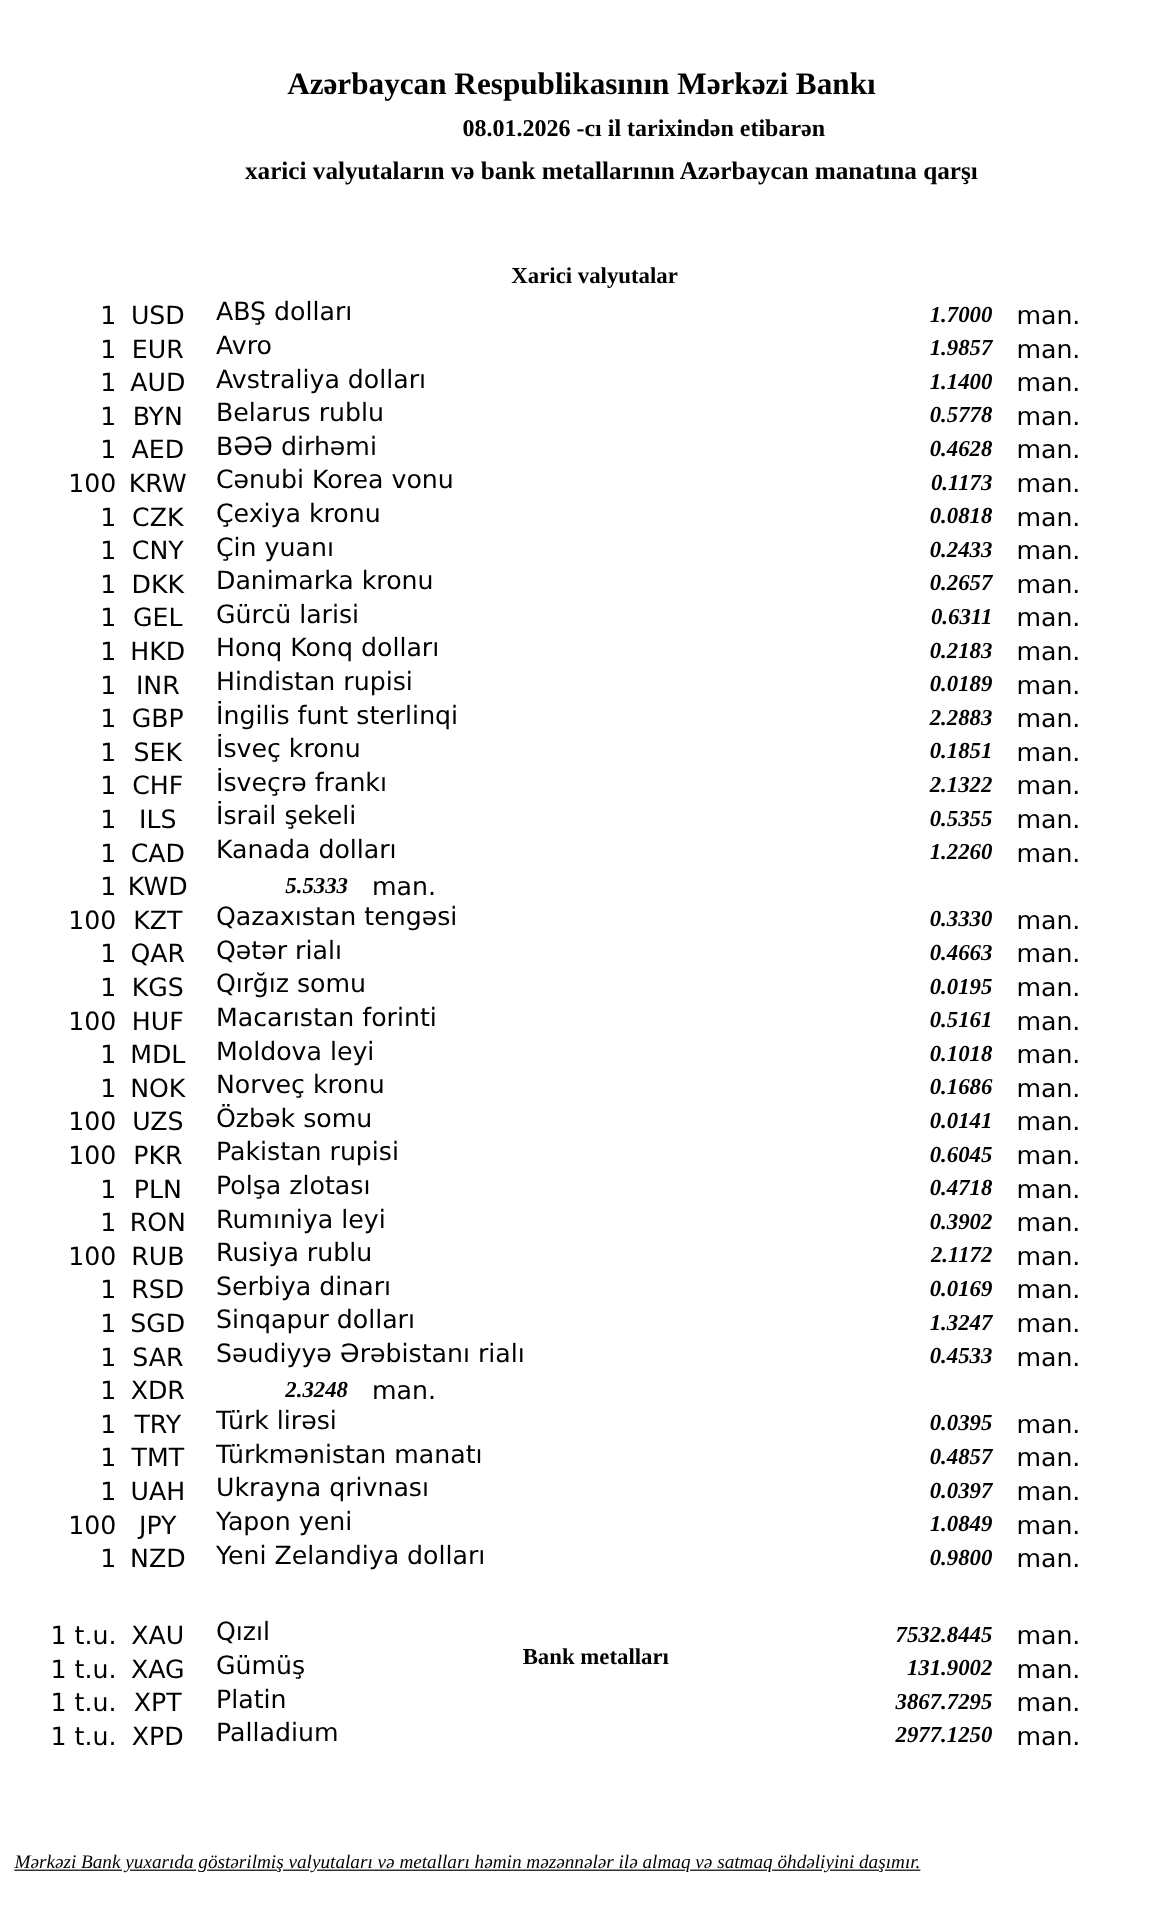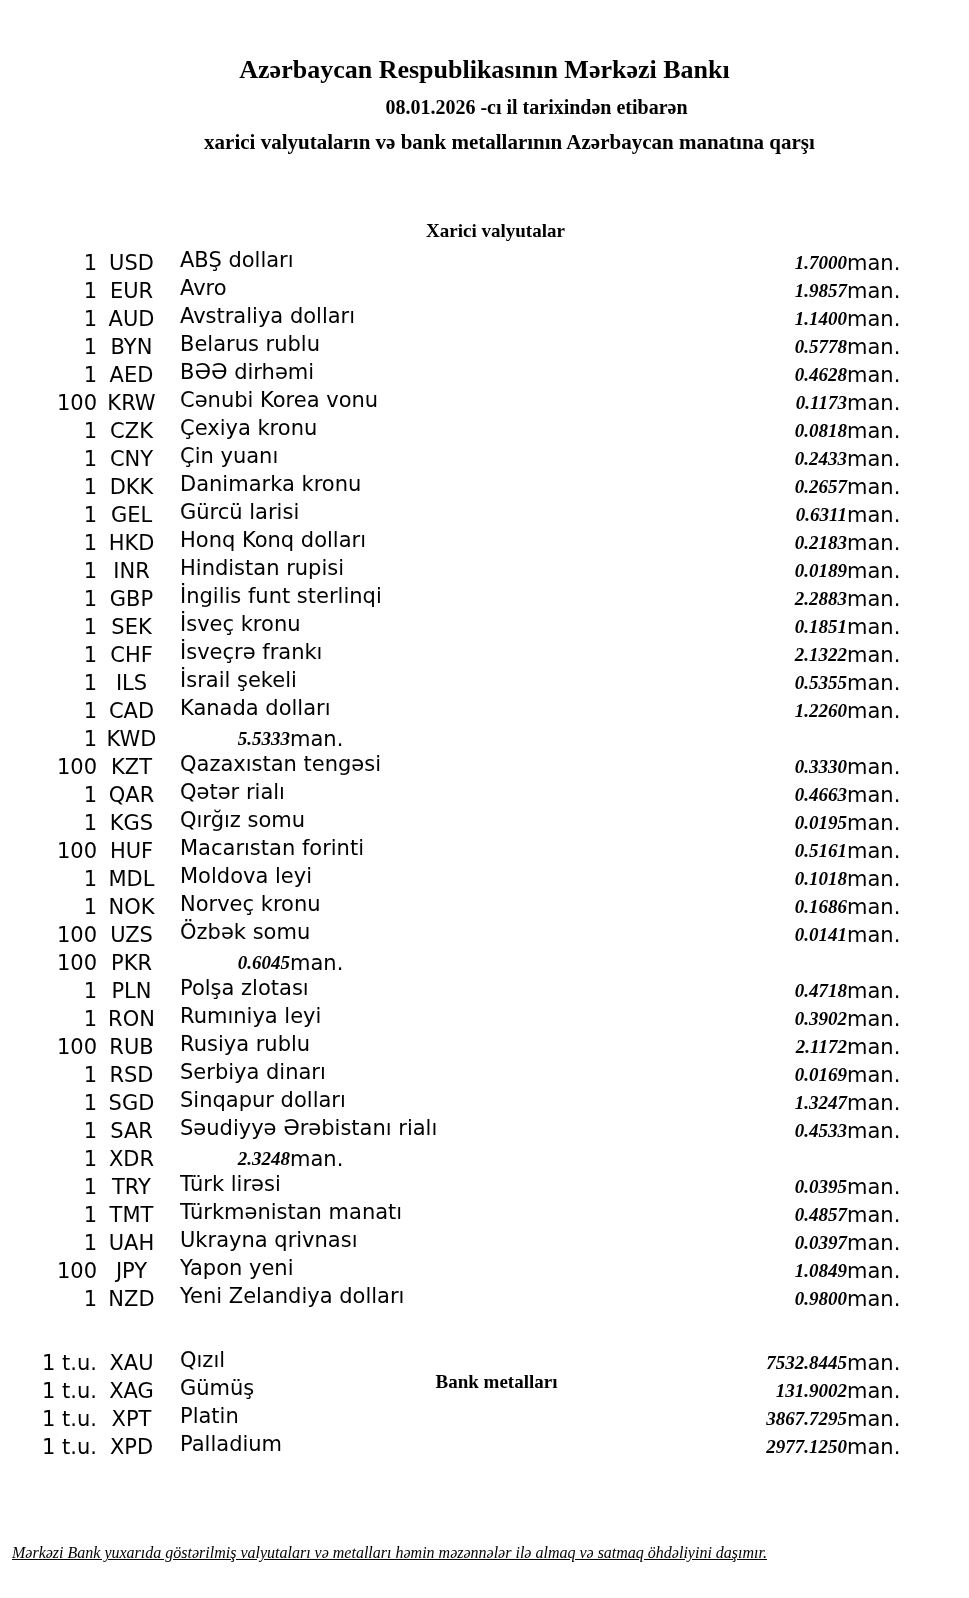--- a/index.html
+++ b/index.html
@@ -92,21 +92,21 @@
     width: 130px;
     text-align: right;
     font-family: "Liberation Serif", serif;
     font-style: italic;
     font-weight: bold;
     font-size: 19px;
     flex: 0 0 auto;
   }
   .cell-unit {
     width: 53px;
-    margin-left: 0;
+    margin-left: 20px;
     text-align: center;
     font-size: 21px;
     flex: 0 0 auto;
   }
   .footer {
     position: absolute;
     top: 1540px;
     left: 12px;
     width: 925px;
     font-family: "Liberation Serif", serif;
@@ -300,20 +300,21 @@
       <div class="row">
         <span class="cell-qty">100</span>
         <span class="cell-code">UZS</span>
         <span class="cell-name">Özbək somu</span>
         <span class="cell-rate">0.0141</span>
         <span class="cell-unit">man.</span>
       </div>
       <div class="row">
         <span class="cell-qty">100</span>
         <span class="cell-code">PKR</span>
+        <span class="cell-name">Pakistan rupisi</span>
         <span class="cell-rate">0.6045</span>
         <span class="cell-unit">man.</span>
       </div>
       <div class="row">
         <span class="cell-qty">1</span>
         <span class="cell-code">PLN</span>
         <span class="cell-name">Polşa zlotası</span>
         <span class="cell-rate">0.4718</span>
         <span class="cell-unit">man.</span>
       </div>

